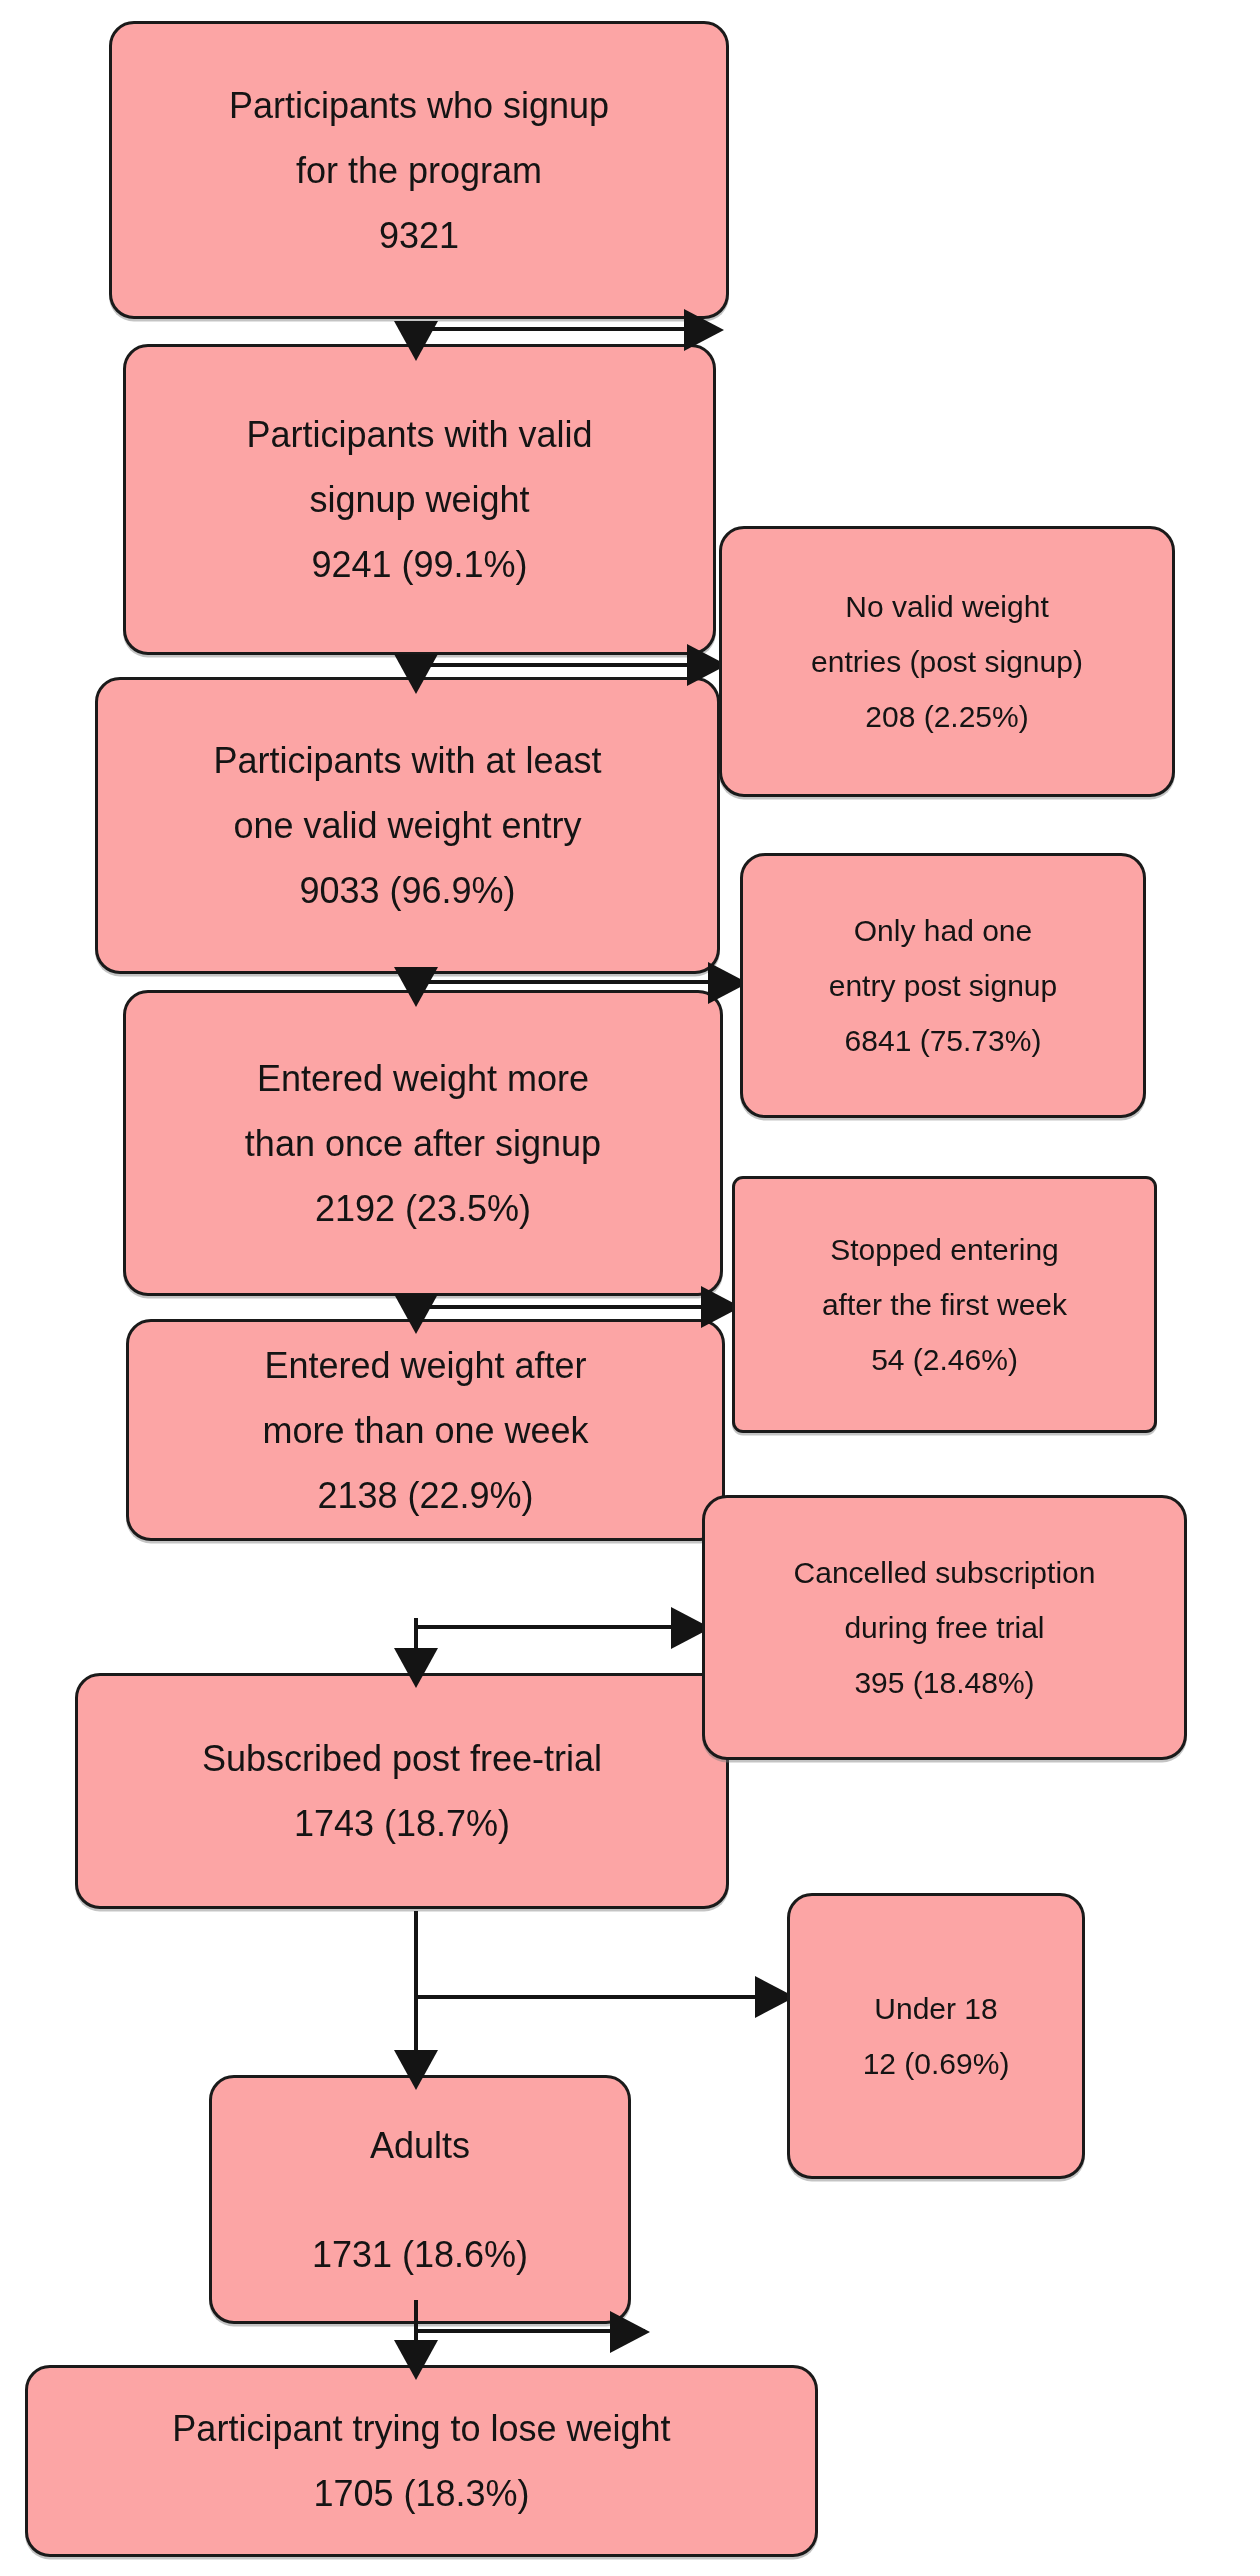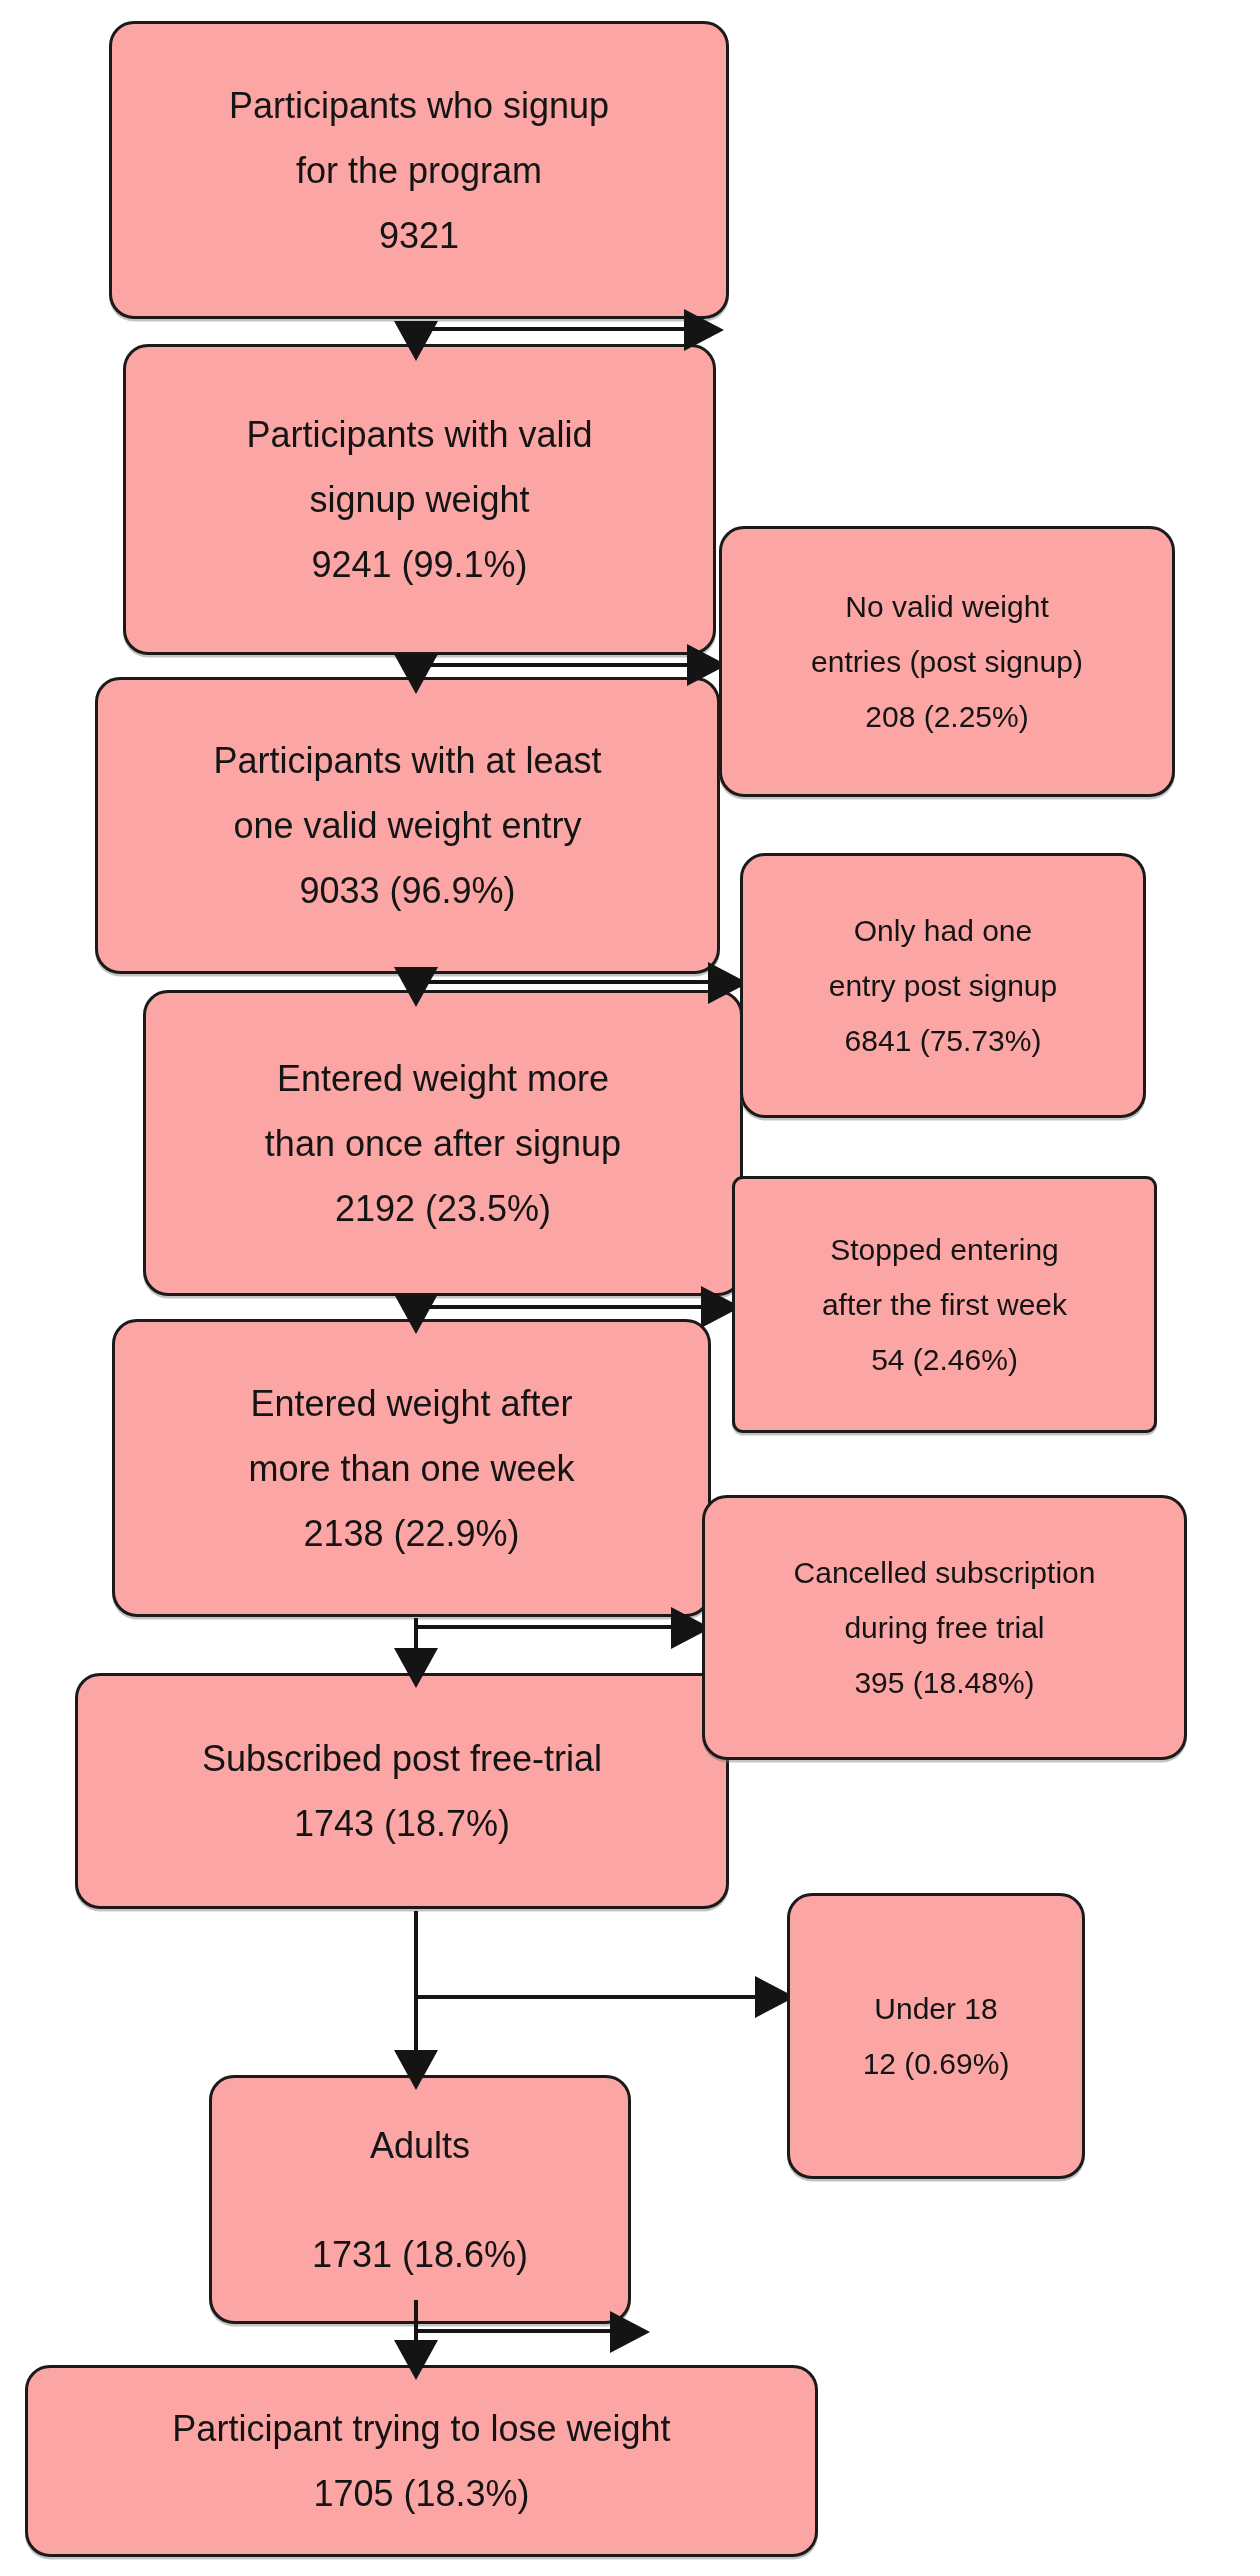--- a/index.html
+++ b/index.html
@@ -57,27 +57,27 @@
     <div class="ln">signup weight</div>
     <div class="ln">9241 (99.1%)</div>
   </div>
 
   <div class="node main" style="left:95px;top:677px;width:625px;height:297px;">
     <div class="ln">Participants with at least</div>
     <div class="ln">one valid weight entry</div>
     <div class="ln">9033 (96.9%)</div>
   </div>
 
-  <div class="node main" style="left:123px;top:990px;width:600px;height:306px;margin-left:20px;">
+  <div class="node main" style="left:123px;top:990px;width:600px;height:306px;">
     <div class="ln">Entered weight more</div>
     <div class="ln">than once after signup</div>
     <div class="ln">2192 (23.5%)</div>
   </div>
 
-  <div class="node main" style="left:112px;top:1319px;width:599px;height:298px;">
+  <div class="node main" style="left:126px;top:1319px;width:599px;height:222px;">
     <div class="ln">Entered weight after</div>
     <div class="ln">more than one week</div>
     <div class="ln">2138 (22.9%)</div>
   </div>
 
   <div class="node main" style="left:75px;top:1673px;width:654px;height:236px;">
     <div class="ln">Subscribed post free-trial</div>
     <div class="ln">1743 (18.7%)</div>
   </div>
 

